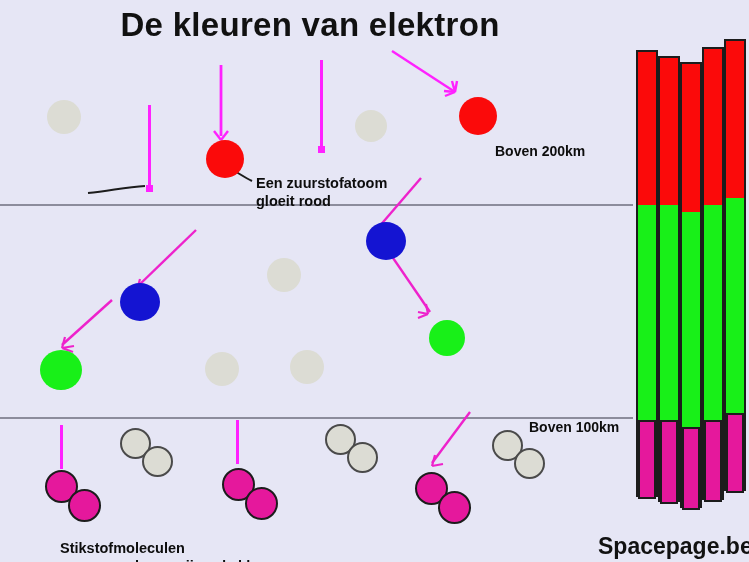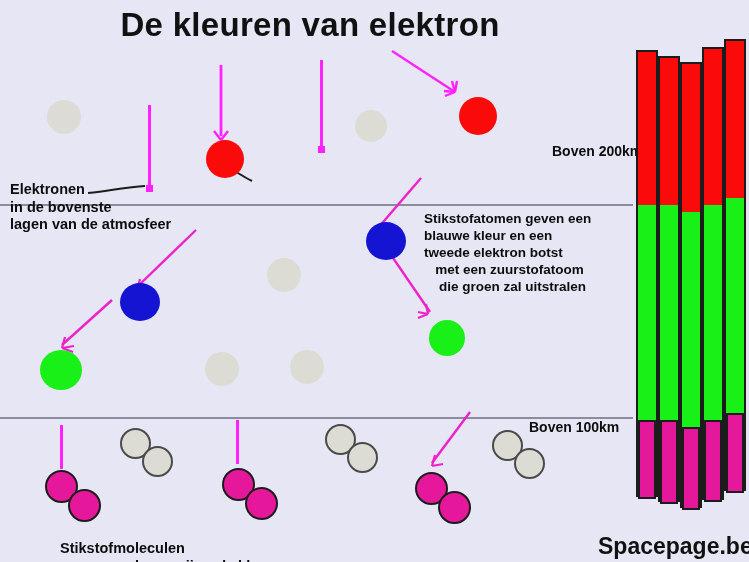--- a/index.html
+++ b/index.html
@@ -23,21 +23,21 @@
   .divider.bottom{left:0;top:417px;width:633px;}
 
   
   .txt{position:absolute;color:#0d0d0d;font-weight:bold;font-size:14.5px;line-height:17.5px;white-space:pre;}
   .txt.small{font-size:13.5px;line-height:17px;}
 
   #label-electrons{left:10px;top:181px;}
   #label-oxygen{left:256px;top:175px;}
   #label-nitrogen{left:424px;top:210px;}
   #label-molecules{left:60px;top:540px;}
-  #label-above{left:552px;top:143px;font-size:14px;}
+  #label-above{left:495px;top:143px;font-size:14px;}
   #label-below{left:529px;top:419px;font-size:14px;}
   #credit{position:absolute;left:598px;top:533px;font-size:23px;font-weight:bold;color:#111;}
 
   
   .atom{position:absolute;border-radius:50%;}
   .grey{background:#dcdcd4;}
   .grey.ring{border:2px solid #4a4a4a;box-sizing:border-box;}
   .red{background:#fb0a0a;}
   .blue{background:#1414d2;}
   .green{background:#18f018;}
@@ -140,28 +140,22 @@
   </div>
   <div style="position:absolute;left:222px;top:468px;">
     <div class="atom magenta" style="position:absolute;left:0;top:0;width:33px;height:33px;"></div>
     <div class="atom magenta" style="position:absolute;left:23px;top:19px;width:33px;height:33px;"></div>
   </div>
   <div style="position:absolute;left:415px;top:472px;">
     <div class="atom magenta" style="position:absolute;left:0;top:0;width:33px;height:33px;"></div>
     <div class="atom magenta" style="position:absolute;left:23px;top:19px;width:33px;height:33px;"></div>
   </div>
 
-  <div class="txt" id="label-electrons">Elektronen
-in de bovenste
-lagen van de atmosfeer</div>
-  <div class="txt small" id="label-nitrogen">Stikstofatomen geven een
-blauwe kleur en een
-tweede elektron botst
-   met een zuurstofatoom
-    die groen zal uitstralen</div>
+  <div class="txt" id="label-oxygen">Een zuurstofatoom
+gloeit rood</div>
   <div class="txt" id="label-molecules">Stikstofmoleculen
 geven een karmozijnrode kleur</div>
   <div class="txt" id="label-above">Boven 200km</div>
   <div class="txt" id="label-below">Boven 100km</div>
   <div id="credit">Spacepage.be</div>
 
   <div id="chart">
       <div class="bar" style="left: 6px; top: 50px; width: 22px; height: 447px;">
         <div class="seg red" style="top: 0px; height: 153px;"></div>
         <div class="seg green" style="top: 153px; height: 215px;"></div>

